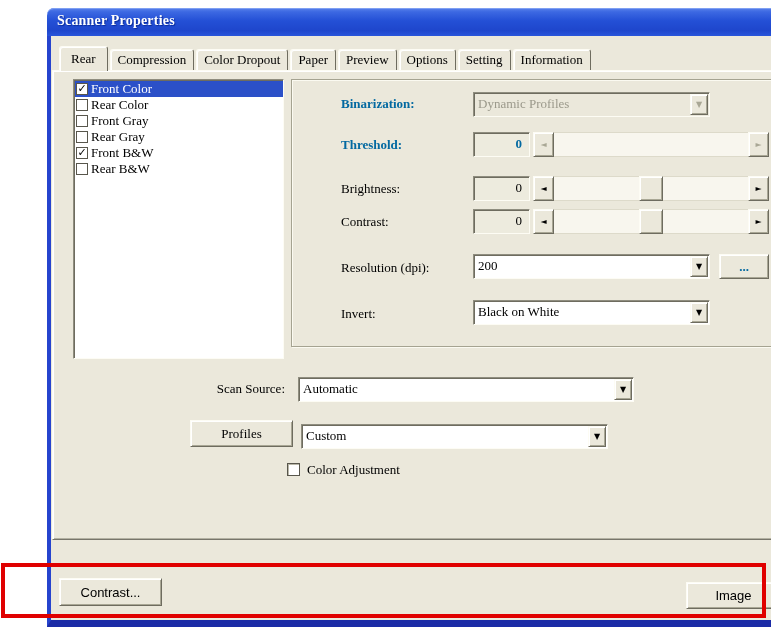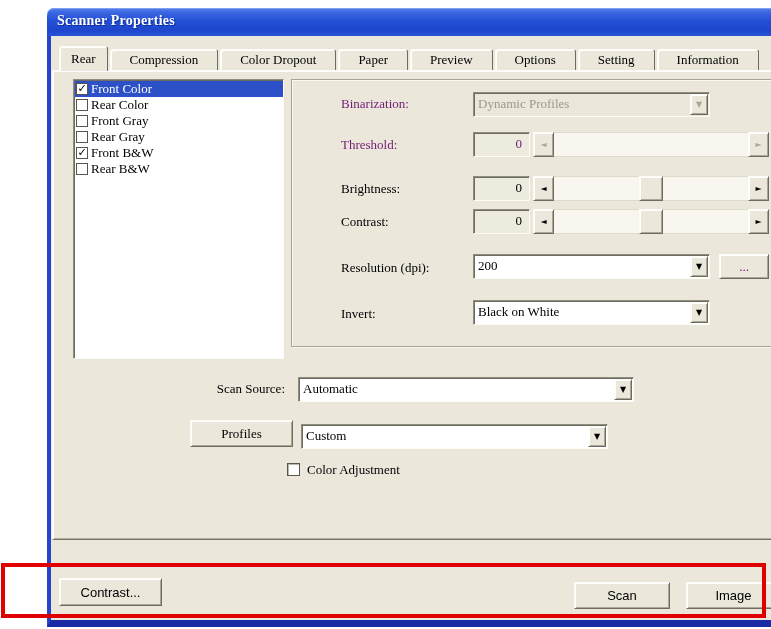--- a/index.html
+++ b/index.html
@@ -24,39 +24,39 @@
     font-size:14px; line-height:1; margin-top:-1px; }
   .framebody { position:absolute; left:0; top:28px; right:0; bottom:0;
     background:#EBE8DB;
     border-left:4px solid #2644CE; border-right:4px solid #2644CE;
     border-bottom:7px solid #1B2BA6; }
   .client { position:absolute; left:0; top:0; width:747px; height:584px; font-size:13px; color:#000; }
 
   
   .tabstrip { position:absolute; left:8px; top:9px; height:25px; display:flex;
     align-items:flex-end; z-index:3; }
-  .tab { height:21px; padding:0 19px; margin-right:2px; background:#EBE8DB;
+  .tab { height:21px; padding:0 7px; margin-right:2px; background:#EBE8DB;
     border:1px solid; border-color:#FDFCF4 #6E6C5F #6E6C5F #FDFCF4; border-bottom:none;
     border-radius:3px 3px 0 0; display:flex; align-items:center; font-size:13px; cursor:pointer;
     box-shadow:inset 1px 1px 0 #fff; }
   .tab.selected { height:25px; padding:0 11px; position:relative; z-index:4;
     margin-bottom:-1px; }
   .tabpage { position:absolute; left:1px; top:34px; width:733px; height:470px;
     background:#EBE8DB; border:1px solid; border-color:#FDFCF4 #77756A #77756A #FDFCF4;
     box-shadow:inset 1px 1px 0 #fff, inset -1px -1px 0 #B3B1A2; z-index:2; }
 
   
   .raised { background:#EBE8DB; border:1px solid;
     border-color:#FDFCF4 #6E6C5F #6E6C5F #FDFCF4;
     box-shadow:inset 1px 1px 0 #ffffff, inset -1px -1px 0 #A9A795; }
   .sunken { border:1px solid; border-color:#8F8D7F #FDFCF4 #FDFCF4 #8F8D7F;
     box-shadow:inset 1px 1px 0 #6E6C5F; }
   .btn { display:flex; align-items:center; justify-content:center; cursor:pointer; }
   .arr { font-family:"DejaVu Sans",sans-serif; font-size:8px; line-height:1; color:#000; }
-  .disabled-text { color:#701a75; }
+  .disabled-text { color:#0369a1;font-weight:bold; }
 
   
   .listbox { position:absolute; left:20px; top:8px; width:211px; height:280px;
     background:#ffffff; padding:1px 0 0 1px; }
   .litem { height:16px; display:flex; align-items:center; cursor:pointer; }
   .litem .cb { width:12px; height:12px; background:#fff; border:1px solid #58564C;
     margin:0 2px 0 1px; flex:0 0 auto; display:flex; align-items:center; justify-content:center; }
   .litem .ck { visibility:hidden; font-family:"DejaVu Sans",sans-serif; font-weight:bold;
     font-size:11px; line-height:1; color:#000; margin-top:-1px; }
   .litem.checked .ck { visibility:visible; }
@@ -262,21 +262,20 @@
             <span class="cbtn raised btn">
                 <span class="arr">▼</span>
               </span>
           </div>
 
           <div class="cb-standalone" style="left:234px; top:392px;"></div>
           <span style="position:absolute; left:254px; top:391px;">Color Adjustment</span>
         </div>
 
         <div class="pushbtn raised btn sansbtn" style="left:8px; top:542px; width:103px; height:28px;">Contrast...</div>
-        <div class="pushbtn raised btn sansbtn" style="left:523px; top:546px; width:96px; height:27px;">Scan</div>
         <div class="pushbtn raised btn sansbtn" style="left:635px; top:546px; width:95px; height:27px;">Image</div>
 
       </div>
     </div>
   </div>
 
   <div class="red-rect"></div>
 </div>
 
 </body></html>

